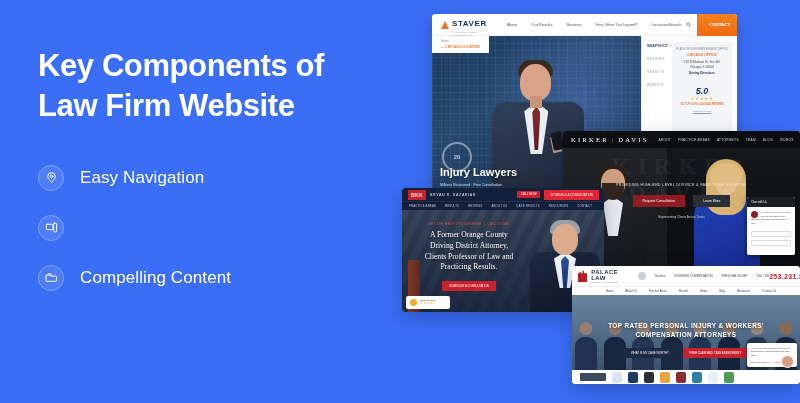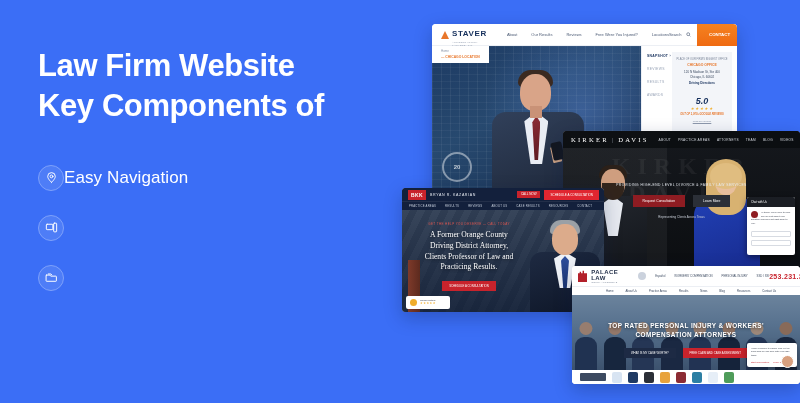--- a/index.html
+++ b/index.html
@@ -31,39 +31,40 @@
   }
   .feature-icon {
     width: 26px; height: 26px; flex: 0 0 26px;
     border-radius: 50%;
     background: #4e7df7;
     border: 1px solid #7ea1fa;
     display: flex; align-items: center; justify-content: center;
   }
   .feature-icon svg { display: block; }
   .feature-label {
+    margin-left: 16px;
     color: #ffffff;
     font-size: 17px;
     font-weight: 400;
     letter-spacing: 0.1px;
     white-space: nowrap;
   }
 
   
   .site-card {
     position: absolute;
     border-radius: 4px;
     overflow: hidden;
     box-shadow: 0 6px 18px rgba(9, 24, 68, .28);
     background: #ffffff;
   }
 
   
   #card-staver {
-    left: 432px; top: 24px;
+    left: 432px; top: 14px;
     width: 305px; height: 186px;
   }
   .sv-topbar {
     height: 22px; background: #ffffff;
     display: flex; align-items: center;
     padding: 0 0 0 9px;
     border-bottom: 1px solid #eceff4;
     position: relative;
   }
   .sv-logo { display: flex; align-items: center; gap: 3px; }
@@ -359,22 +360,22 @@
   .pl-avatar {
     position:absolute; right:6px; bottom:16px; width:13px; height:13px;
     border-radius:50%; background:#d8a07f; border:1px solid #fff; z-index:8;
   }
 </style>
 </head>
 <body>
 
 <div class="left-pane">
   <h1 class="headline">
+    <span class="ln">Key Components of</span>
     <span class="ln">Law Firm Website</span>
-    <span class="ln">Key Components of</span>
   </h1>
 
   <div class="feature-list">
 
     <div class="feature-row">
       <span class="feature-icon">
         <svg width="13" height="13" viewBox="0 0 24 24" fill="none" stroke="#ffffff" stroke-width="1.8" stroke-linecap="round" stroke-linejoin="round">
           <path d="M12 21s7-6.2 7-11a7 7 0 10-14 0c0 4.8 7 11 7 11z"></path>
           <circle cx="12" cy="10" r="2.6"></circle>
         </svg>
@@ -391,20 +392,21 @@
       </span>
     </div>
 
     <div class="feature-row">
       <span class="feature-icon">
         <svg width="13" height="13" viewBox="0 0 24 24" fill="none" stroke="#ffffff" stroke-width="1.8" stroke-linecap="round" stroke-linejoin="round">
           <path d="M3 7.5h6l1.6 2H20a1 1 0 011 1v7.5a1 1 0 01-1 1H3a1 1 0 01-1-1V8.5a1 1 0 011-1z"></path>
           <path d="M6 5.5h5l1.4 1.8"></path>
         </svg>
       </span>
+      <span class="feature-label">Compelling Content</span>
     </div>
 
   </div>
 </div>
 
 <div class="site-card" id="card-staver">
 
   <div class="sv-topbar">
     <div class="sv-logo">
       <span class="sv-logo-mark"></span>
@@ -442,20 +444,21 @@
         <span class="sv-suit"></span>
         <span class="sv-shirt"></span>
         <span class="sv-tie"></span>
         <span class="sv-hair"></span>
         <span class="sv-head"></span>
         <span class="sv-neck"></span>
         <span class="sv-phone"></span>
       </div>
       <div class="sv-seal">20</div>
       <div class="sv-herotext">
+        <div class="sv-h1">Injury Lawyers</div>
         <span class="sv-sub">Millions Recovered · Free Consultation</span>
       </div>
     </div>
 
     <div class="sv-rail">
       <div class="sv-tabs">
         <div class="on">SNAPSHOT</div>
         <div>REVIEWS</div>
         <div>RESULTS</div>
         <div>AWARDS</div>

